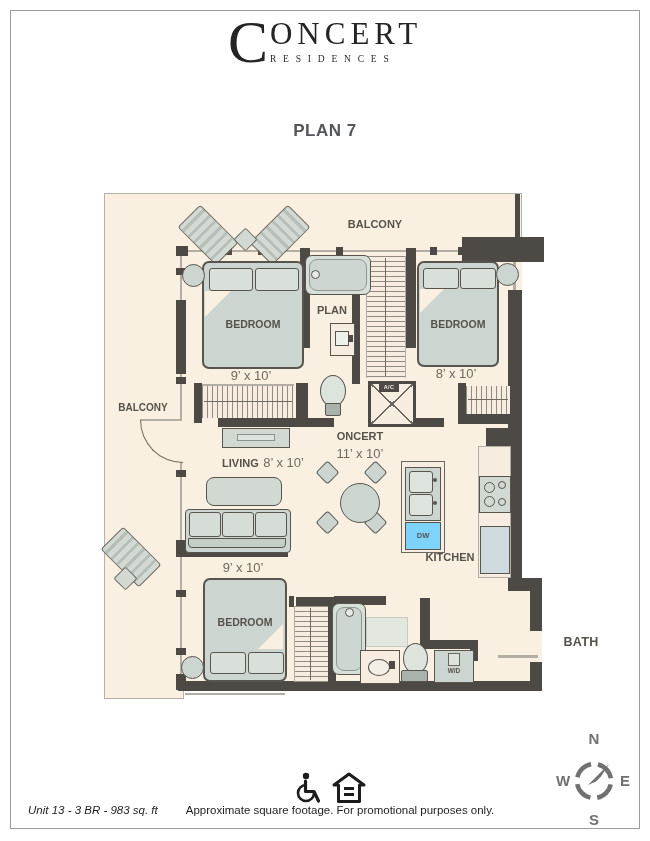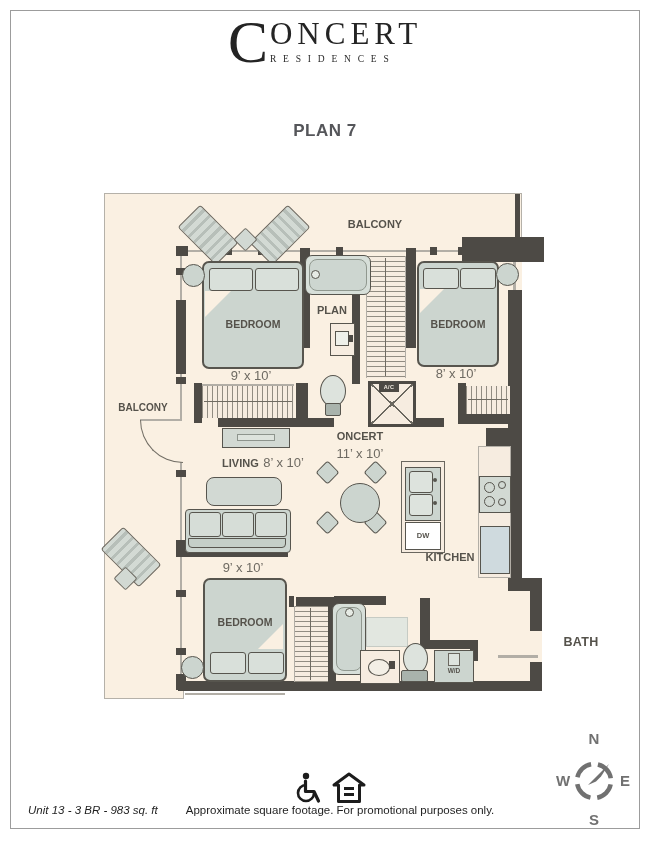--- a/index.html
+++ b/index.html
@@ -238,21 +238,21 @@
   <div style="position:absolute;left:18px;top:21px;width:6px;height:6px;border:1px solid #57554e;border-radius:50%;"></div>
 </div>
 <div style="position:absolute;left:480px;top:526px;width:28px;height:46px;background:#cfdade;border:1px solid #57554e;"></div>
 <div style="position:absolute;left:401px;top:461px;width:42px;height:90px;background:#f6ece0;border:1px solid #6a675f;">
   <div style="position:absolute;left:3px;top:5px;width:34px;height:52px;background:#ccd5cf;border:1px solid #57554e;">
     <div style="position:absolute;left:3px;top:3px;width:22px;height:20px;background:#dde3dd;border:1px solid #57554e;border-radius:3px;"></div>
     <div style="position:absolute;left:3px;top:26px;width:22px;height:20px;background:#dde3dd;border:1px solid #57554e;border-radius:3px;"></div>
     <div style="position:absolute;left:27px;top:10px;width:4px;height:4px;background:#57554e;border-radius:50%;"></div>
     <div style="position:absolute;left:27px;top:33px;width:4px;height:4px;background:#57554e;border-radius:50%;"></div>
   </div>
-  <div style="position:absolute;left:3px;top:60px;width:34px;height:26px;background:#ffffff;border:1px solid #57554e;">
+  <div style="position:absolute;left:3px;top:60px;width:34px;height:26px;background:#7dd3fc;border:1px solid #57554e;">
     <span class="applabel" style="left:0;right:0;top:8px;font-size:7.5px;">DW</span>
   </div>
 </div>
 <div class="rlabel" style="left:410px;top:551px;width:80px;font-size:11px;">KITCHEN</div>
 
 <div class="rdim" style="left:203px;top:560px;width:80px;">9’ x 10’</div>
 <div class="bed" style="left:203px;top:578px;width:80px;height:100px;">
   <div class="pillow" style="left:5px;top:72px;width:34px;height:20px;"></div>
   <div class="pillow" style="left:43px;top:72px;width:34px;height:20px;"></div>
   <div class="fold br" style="left:53px;top:44px;width:25px;height:25px;"></div>

